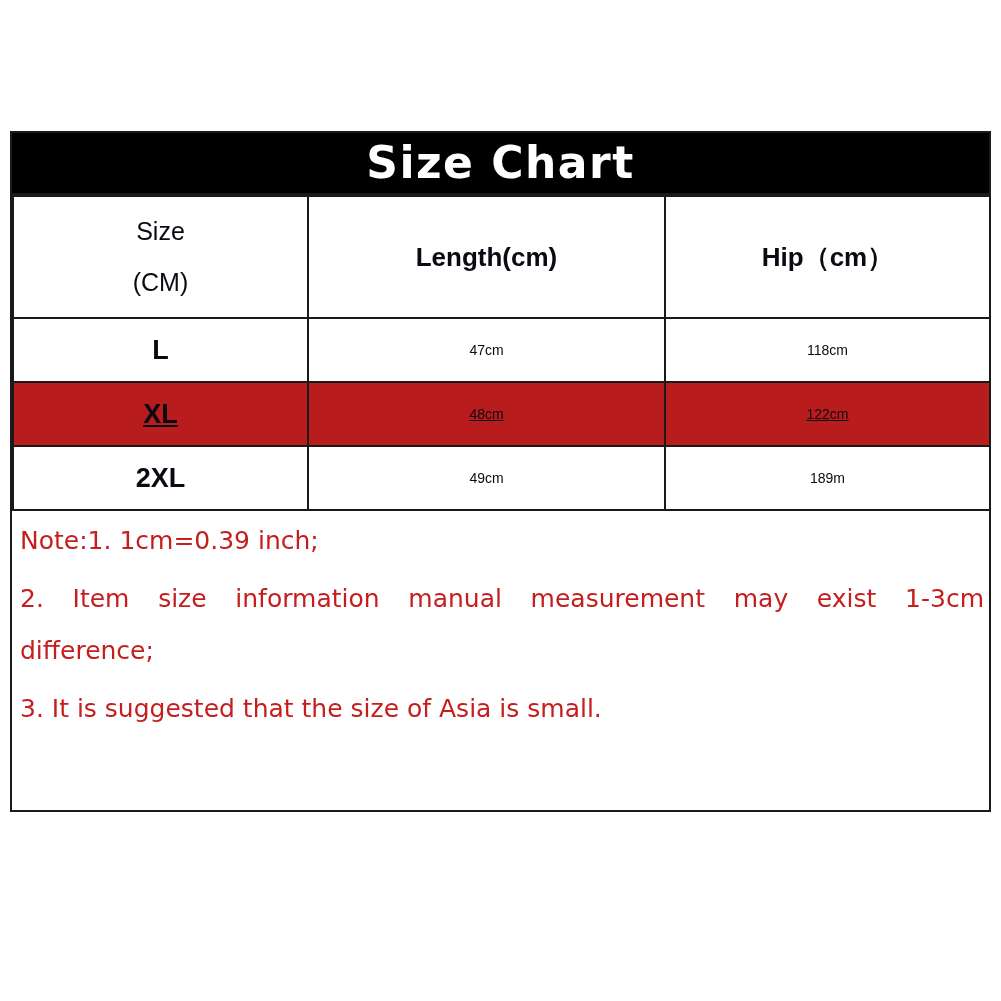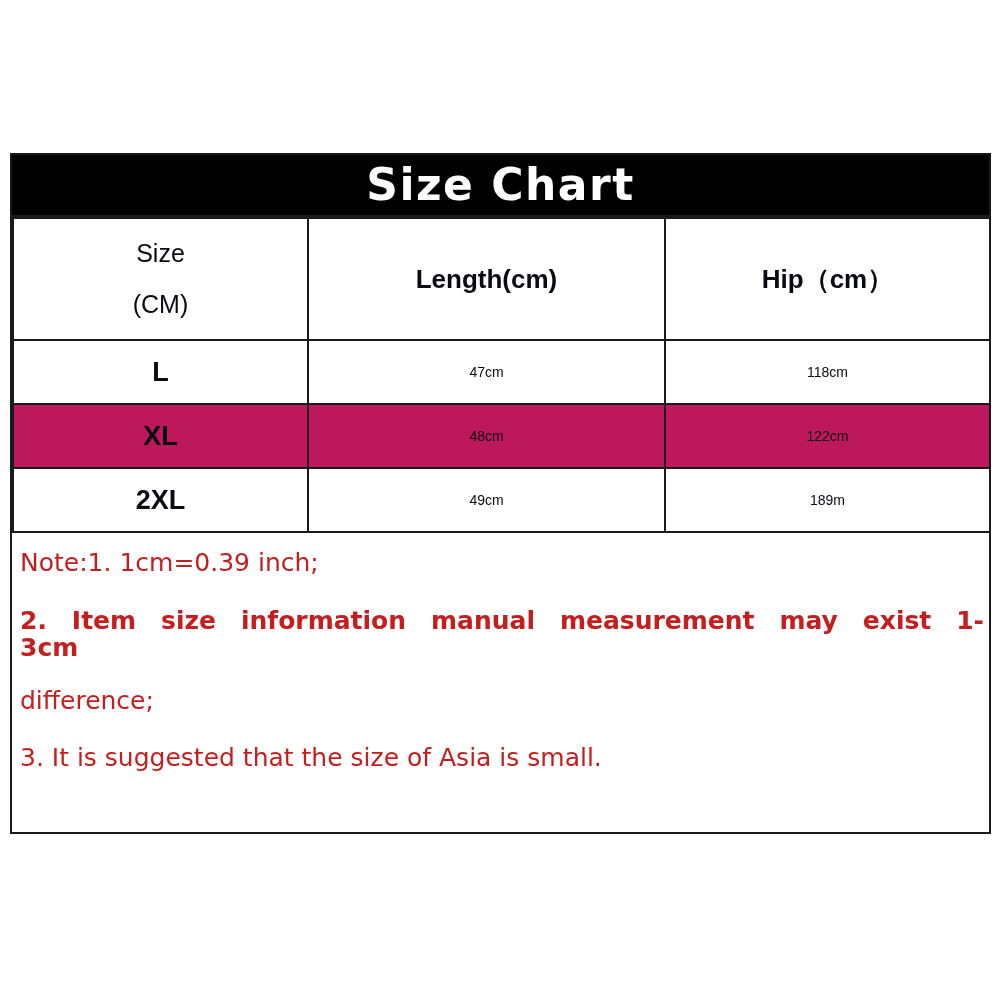--- a/index.html
+++ b/index.html
@@ -19,21 +19,21 @@
     position: relative;
     width: 1001px;
     height: 1001px;
     background: #ffffff;
   }
 
   
   #chart-frame {
     position: absolute;
     left: 10px;
-    top: 153px;
+    top: 131px;
     width: 981px;
     height: 681px;
     box-sizing: border-box;
     border: 2px solid #1a1a1a;
     background: #ffffff;
   }
 
   
   .title-bar {
     height: 62px;
@@ -89,21 +89,21 @@
 
   table.size-table tbody tr { height: 64px; }
   table.size-table td.size-cell {
     font-size: 27px;
     font-weight: bold;
   }
   table.size-table td.val-cell {
     font-size: 14px;
     font-weight: normal;
   }
-  table.size-table tr.row-highlight td { background: #be185d; }
+  table.size-table tr.row-highlight td { background: #b91c1c; text-decoration: underline; }
 
   
   .notes-area {
     padding: 16px 5px 10px 8px;
     color: #c41e1e;
     font-size: 25px;
     line-height: 1.1;
     font-family: "DejaVu Sans", sans-serif;
   }
   .note-line {
@@ -111,21 +111,20 @@
     white-space: nowrap;
   }
   .note-line:last-child { margin-bottom: 0; }
 
   .note-justified {
     white-space: normal;
     text-align: justify;
     text-align-last: justify;
     word-spacing: 0.55em;
     margin-bottom: 18px;
-    font-weight: bold;
   }
   .note-cont {
     margin-bottom: 30px;
     margin-top: 25px;
   }
 </style>
 </head>
 <body>
 
 <div id="page">

